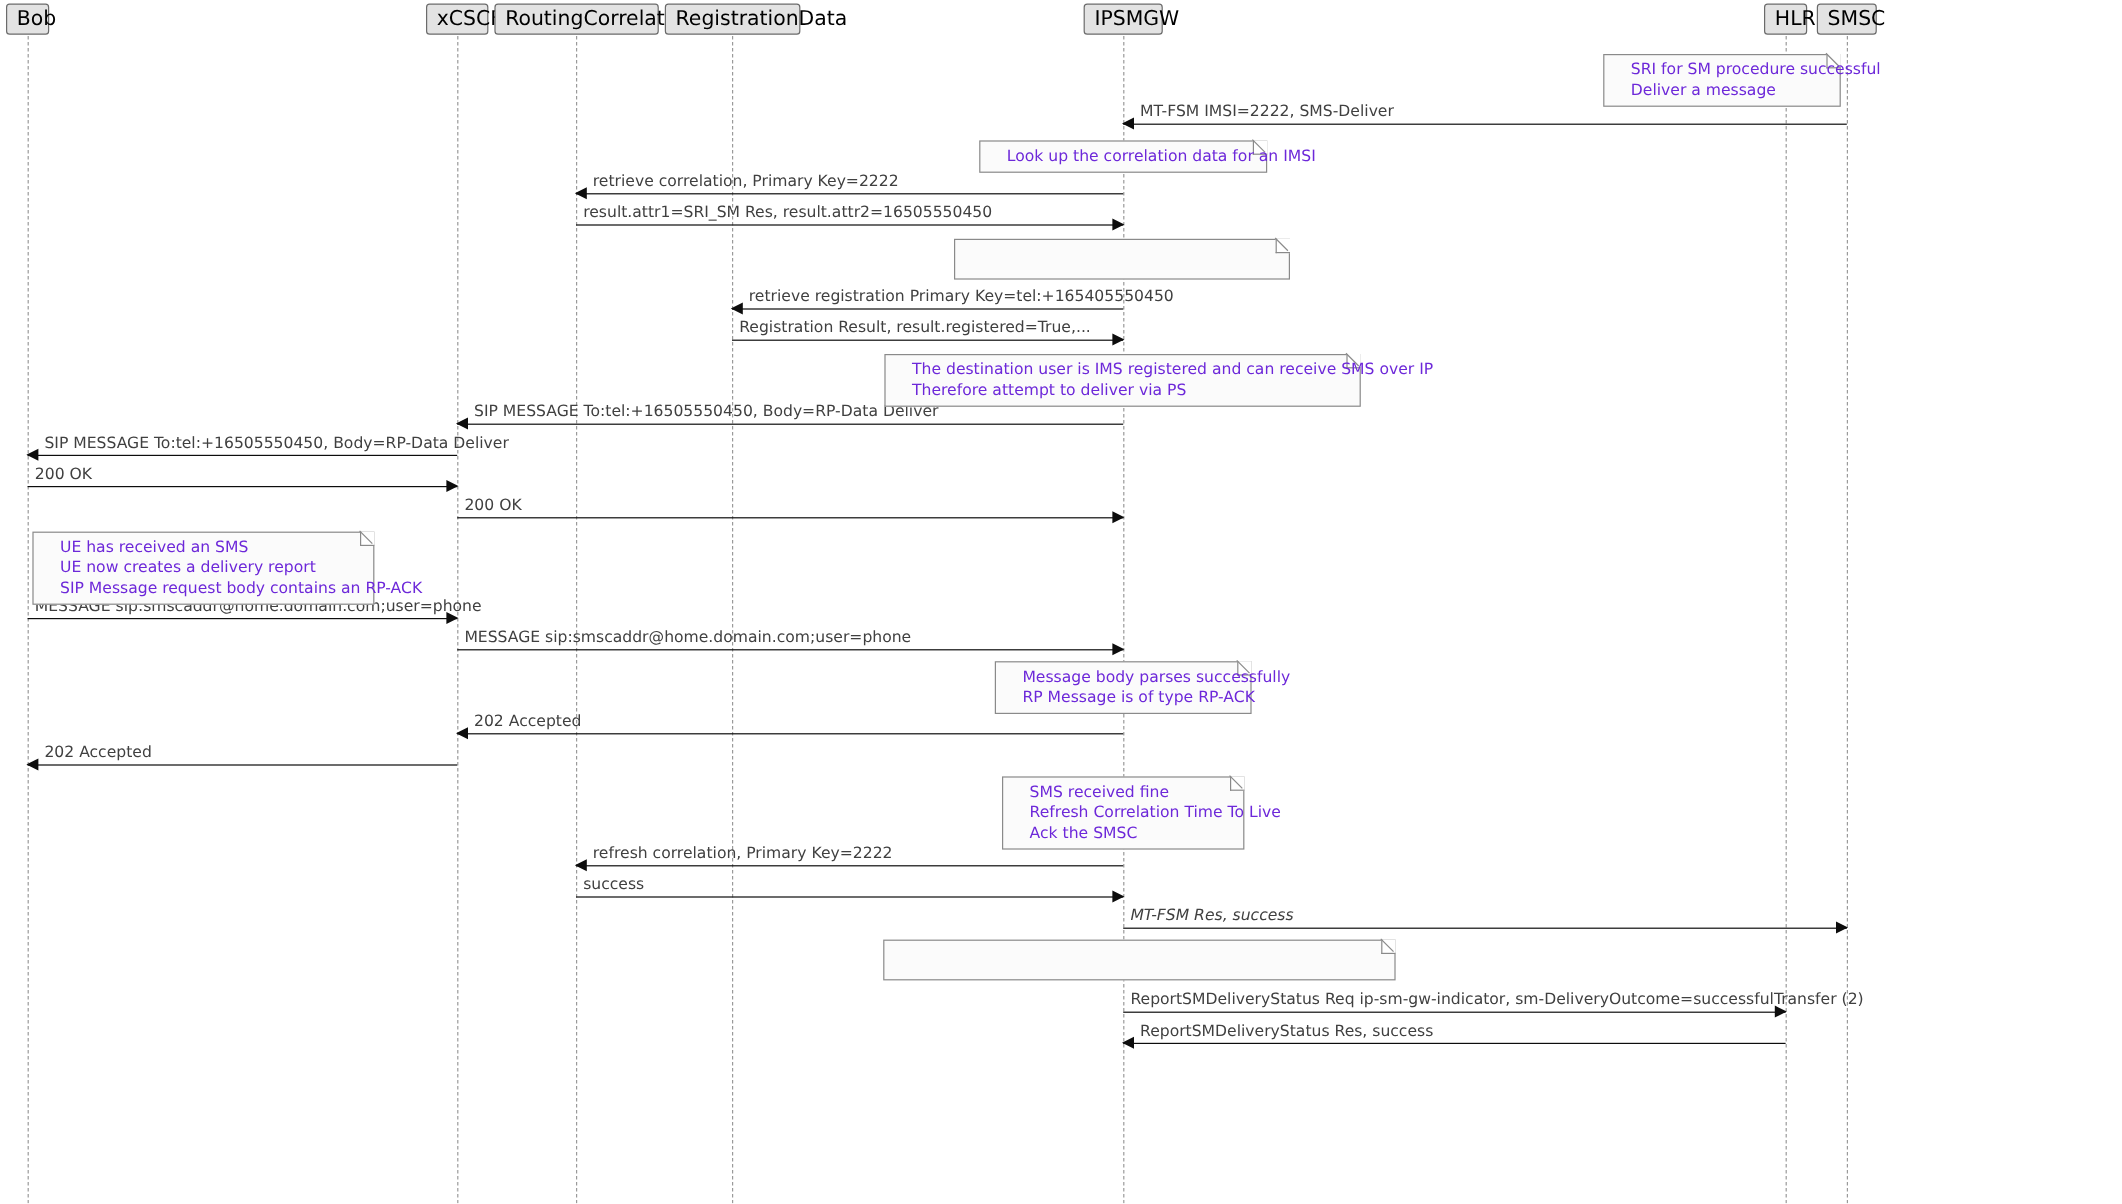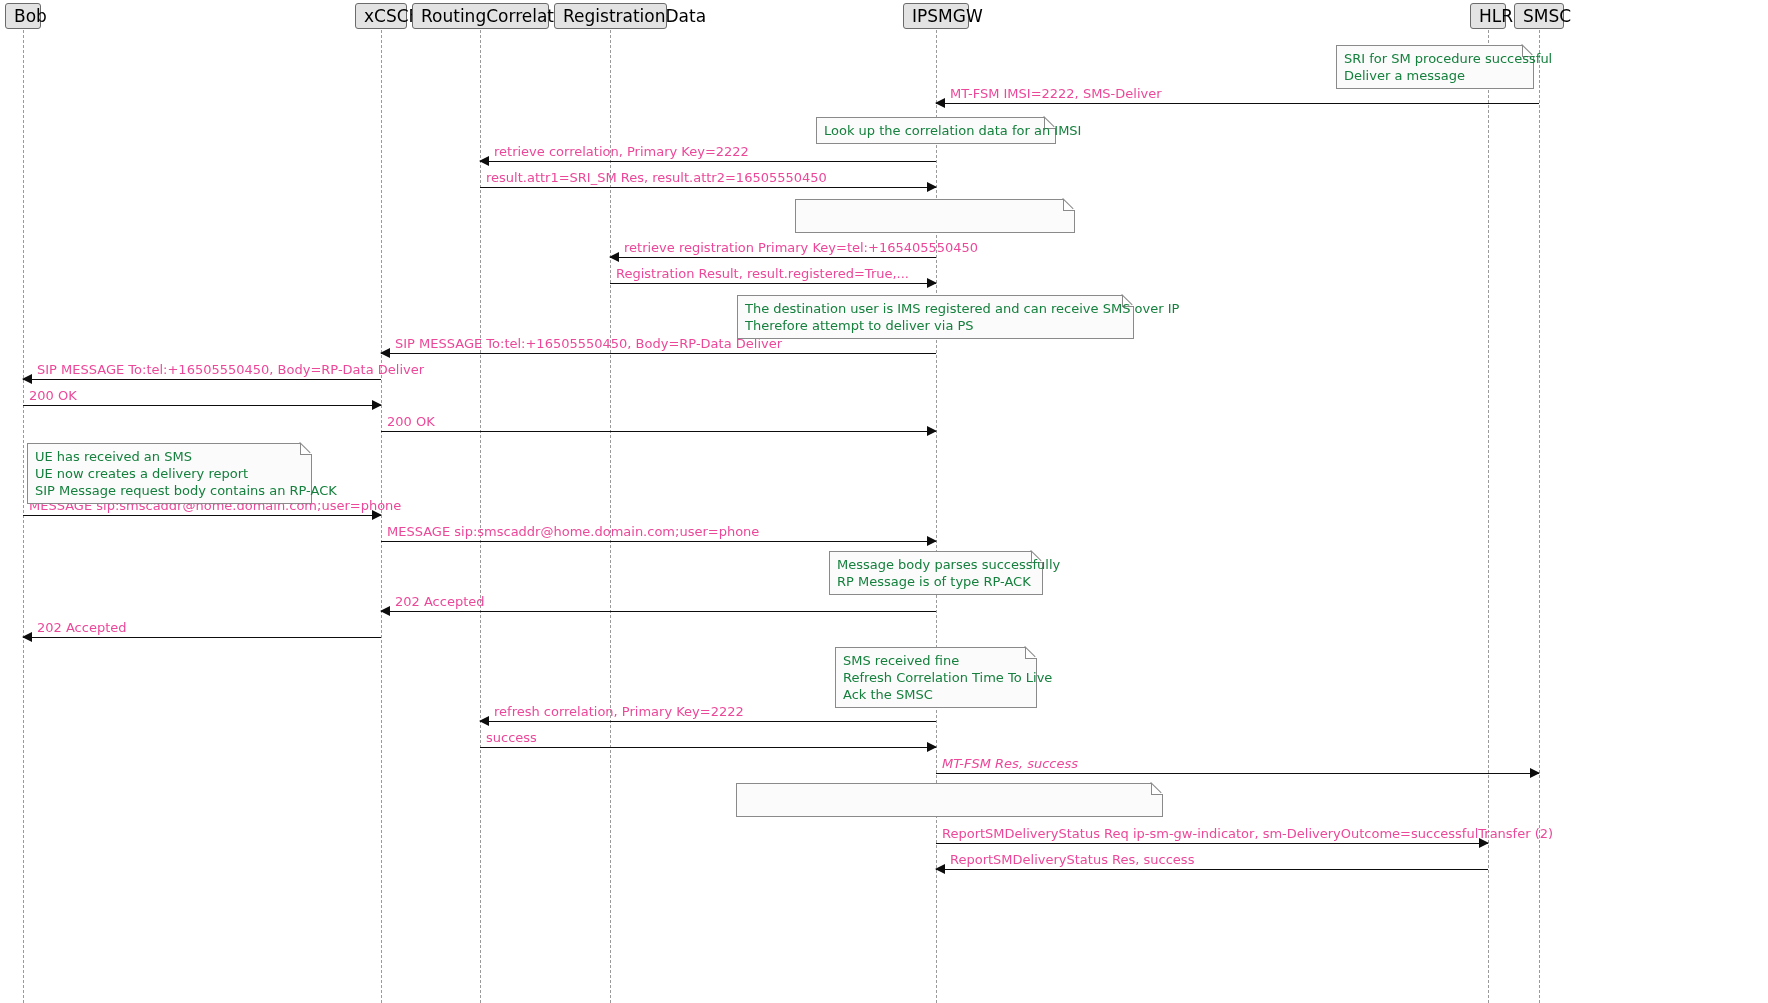--- a/index.html
+++ b/index.html
@@ -74,38 +74,38 @@
     left: -1px;
     border-top: 5px solid transparent;
     border-bottom: 5px solid transparent;
     border-right: 10px solid #0d0d0d;
   }
   .msg .label {
     position: absolute;
     bottom: 3px;
     font-size: 13px;
     white-space: nowrap;
-    color: #ec4899;
+    color: #404040;
     background: transparent;
     line-height: 15px;
     text-align: center;
   }
   .msg.to-right .label { left: 6px; }
   .msg.to-left  .label { left: 14px; }
 
   
   .note {
     position: absolute;
     box-sizing: border-box;
     background: #fbfbfb;
     border: 1px solid #8a8a8a;
     font-size: 13px;
     line-height: 17px;
-    padding: 4px 8px 4px 7px;
-    color: #15803d;
+    padding: 4px 8px 4px 22px;
+    color: #6d28d9;
     white-space: pre;
   }
   .note .dogear {
     position: absolute;
     top: -1px;
     right: -1px;
     width: 11px;
     height: 11px;
     background: #ffffff;
     border-left: 1px solid #8a8a8a;

